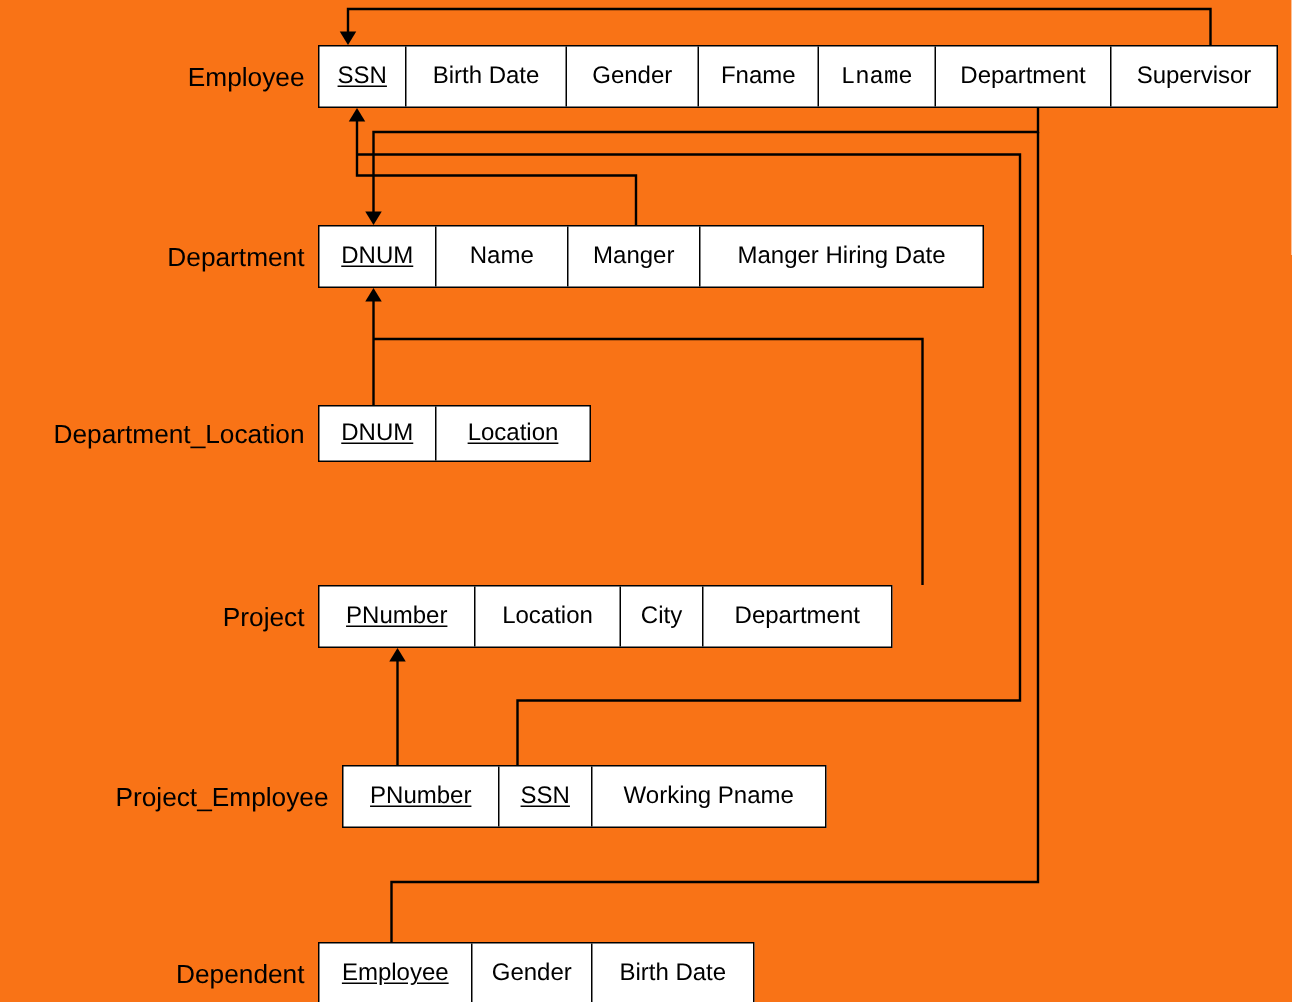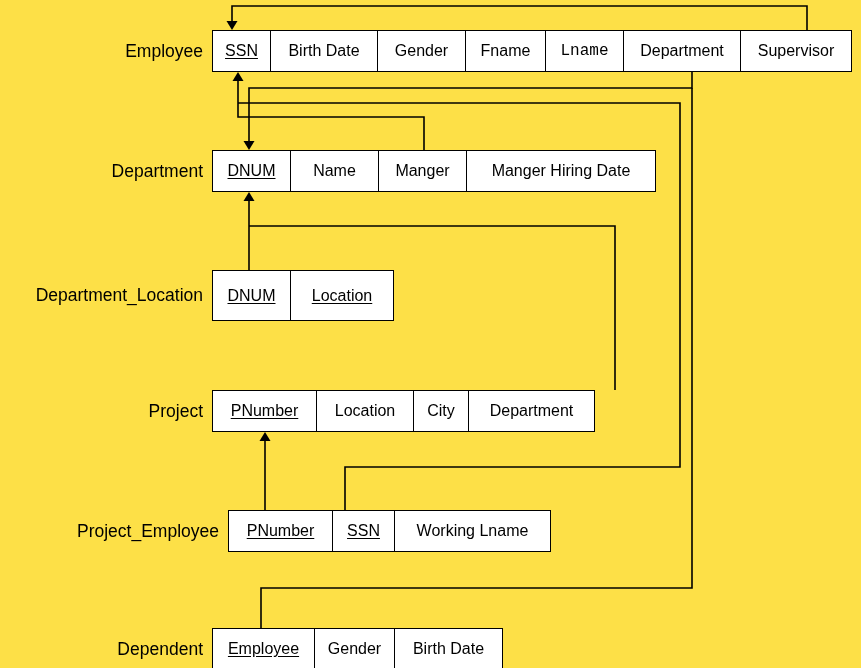--- a/index.html
+++ b/index.html
@@ -4,21 +4,21 @@
 <style>
   html, body {
     margin: 0;
     padding: 0;
     background: #ffffff;
   }
   #canvas {
     position: relative;
     width: 861px;
     height: 668px;
-    background: #fde047;
+    background: #f97316;
     font-family: "Liberation Sans", sans-serif;
     overflow: hidden;
   }
   #edges {
     position: absolute;
     left: 0;
     top: 0;
     width: 861px;
     height: 668px;
     pointer-events: none;
@@ -125,21 +125,21 @@
             <span>Name</span>
           </div>
           <div class="attr" style="width: 88px;">
             <span>Manger</span>
           </div>
           <div class="attr" style="width: 188px;">
             <span>Manger Hiring Date</span>
           </div>
         </div>
       </div>
-      <div class="relation" style="left: 212px; top: 270px; height: 51px;">
+      <div class="relation" style="left: 212px; top: 270px; height: 38px;">
         <div class="rel-name">Department_Location</div>
         <div class="rel-box">
           <div class="attr pk" style="width: 78px;">
             <span>DNUM</span>
           </div>
           <div class="attr pk" style="width: 102px;">
             <span>Location</span>
           </div>
         </div>
       </div>
@@ -163,21 +163,21 @@
       <div class="relation" style="left: 212px; top: 510px; height: 42px; margin-left: 16px;">
         <div class="rel-name">Project_Employee</div>
         <div class="rel-box">
           <div class="attr pk" style="width: 104px;">
             <span>PNumber</span>
           </div>
           <div class="attr pk" style="width: 62px;">
             <span>SSN</span>
           </div>
           <div class="attr" style="width: 155px;">
-            <span>Working Lname</span>
+            <span>Working Pname</span>
           </div>
         </div>
       </div>
       <div class="relation" style="left: 212px; top: 628px; height: 42px;">
         <div class="rel-name">Dependent</div>
         <div class="rel-box">
           <div class="attr pk" style="width: 102px;">
             <span>Employee</span>
           </div>
           <div class="attr" style="width: 80px;">

